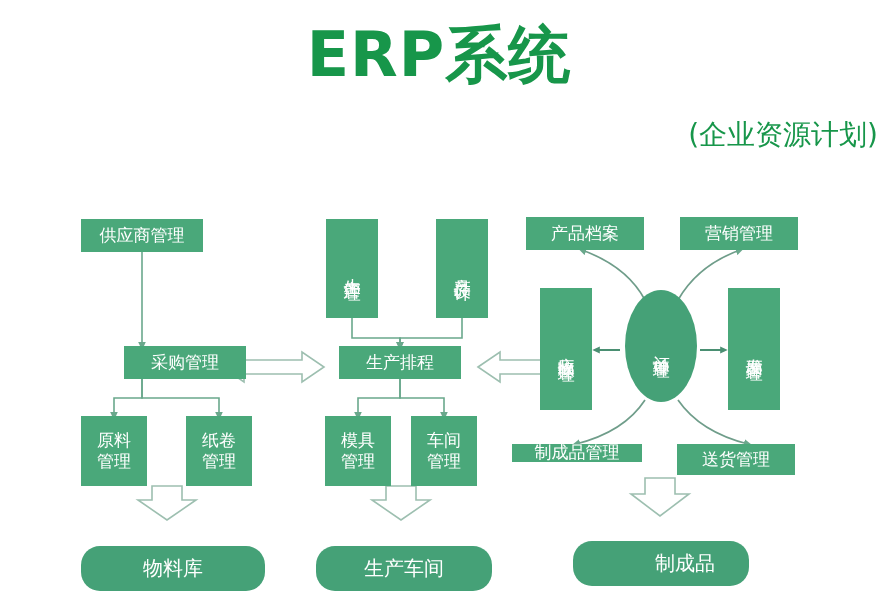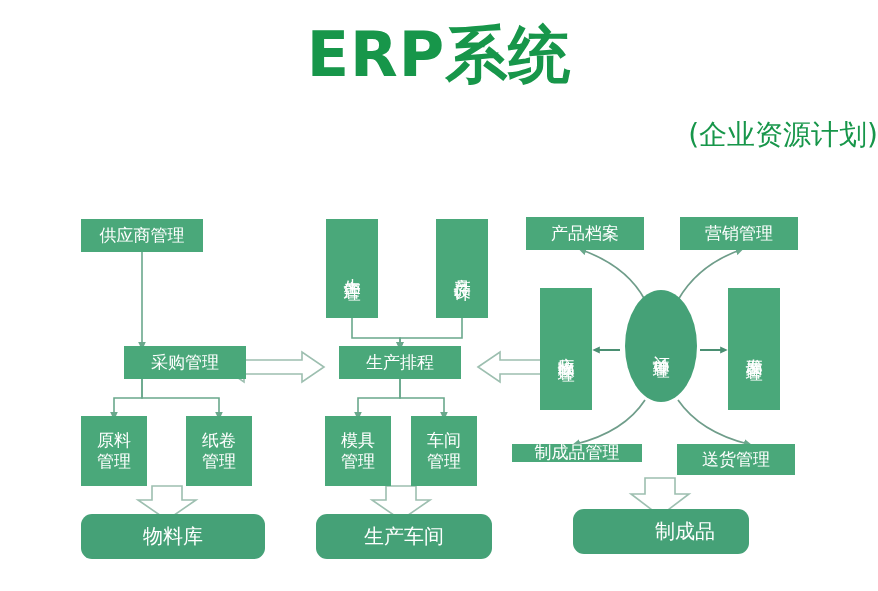--- a/index.html
+++ b/index.html
@@ -59,23 +59,24 @@
     flex-direction: column;
     line-height: 1.25;
   }
   .node.vert {         
     writing-mode: vertical-rl;
     text-orientation: upright;
     font-size: 17px;
     letter-spacing: 2px;
   }
   .node.store {        
-    border-radius: 11px;
+    border-radius: 19px;
     font-size: 20px;
     background: #45a177;
+    margin-top: 32px;
   }
   .node.ellipse {
     border-radius: 50%;
     writing-mode: vertical-rl;
     text-orientation: upright;
     font-size: 17px;
     letter-spacing: 2px;
     background: #45a177;
   }
 

